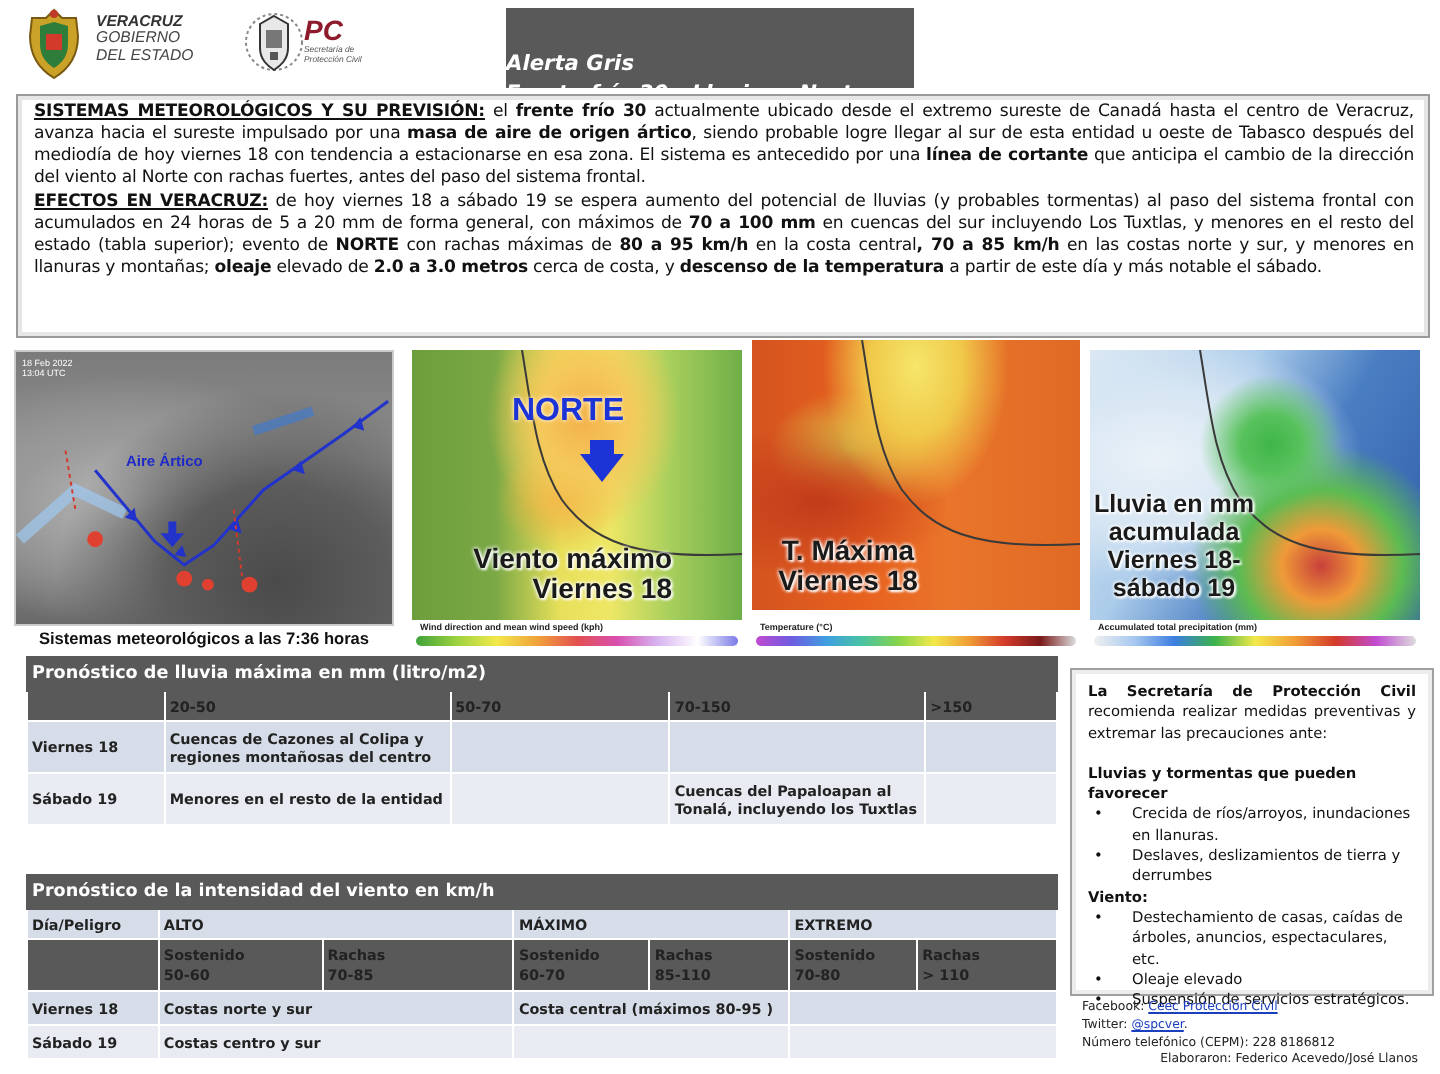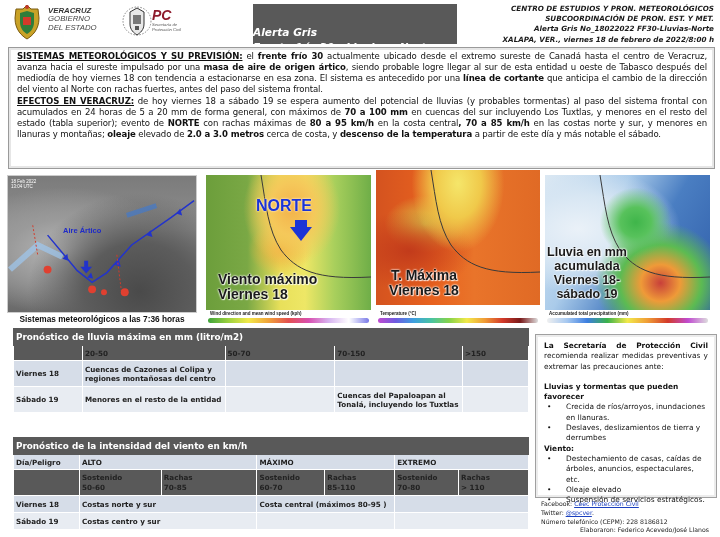--- a/index.html
+++ b/index.html
@@ -47,21 +47,21 @@
       background:
         radial-gradient(ellipse at 55% 35%, #3fb54a 0%, #58c25c 12%, transparent 28%),
         radial-gradient(ellipse at 70% 80%, #c8403a 0%, #ef9a38 12%, #5cbb52 25%, transparent 40%),
         radial-gradient(ellipse at 20% 40%, #eaf1f8 0%, #d7e6f3 30%, transparent 55%),
         linear-gradient(120deg, #dde9f3 0%, #aacbea 35%, #4a7ec2 60%, #2f5da8 100%); }
 
   .overlay-text { position: absolute; font-weight: bold; font-family: "Liberation Sans", sans-serif; color: #1a1a1a; text-shadow: 0 0 2px #fff, 0 0 2px #fff, 1px 1px 1px rgba(255,255,255,.8); }
   .norte-label { left: 50px; top: 22px; font-size: 16px; color: #1c34d6; text-shadow: 0 0 2px #fff, 0 0 3px #ffcf6a; }
   .down-arrow { position: absolute; left: 84px; top: 52px; width: 0; height: 0; border-left: 11px solid transparent; border-right: 11px solid transparent; border-top: 14px solid #1c34d6; }
   .down-arrow-stem { position: absolute; left: 89px; top: 45px; width: 12px; height: 9px; background: #1c34d6; }
-  .wind-overlay { left: 12px; top: 97px; font-size: 14px; text-align: left; line-height: 15px; width: 130px; }
+  .wind-overlay { left: 0; top: 97px; font-size: 14px; text-align: right; line-height: 15px; width: 130px; }
   .temp-overlay { left: 8px; top: 98px; font-size: 14px; line-height: 15px; text-align: center; width: 80px; }
   .rain-overlay { left: 1px; top: 70px; font-size: 12.5px; line-height: 14px; text-align: center; width: 82px; }
   .aire-label { position: absolute; left: 55px; top: 50px; font-size: 7.5px; font-weight: bold; color: #1e2ac8; }
   .sat-stamp { position: absolute; left: 3px; top: 3px; font-size: 4.5px; line-height: 5px; color: #fff; }
   .front-line { position: absolute; left: 0; top: 0; width: 100%; height: 100%; }
 
   .colorbar { position: absolute; height: 16px; }
   .colorbar-label { position: absolute; left: 4px; top: 0; font-size: 4.5px; font-weight: bold; color: #222; }
   .colorbar-bar { position: absolute; left: 2px; right: 2px; top: 7px; height: 5px; border-radius: 3px; }
   .cb-wind { left: 206px; top: 311px; width: 165px; }
@@ -126,26 +126,20 @@
     <div class="pc">PC</div>
     <div class="sub">Secretaría de</div>
     <div class="sub">Protección Civil</div>
   </div>
 
   <div class="title-box">
     <div>Alerta Gris</div>
     <div>Frente frío 30 - Lluvias - Norte</div>
   </div>
 
-  <div class="meta-box">
-    <div>CENTRO DE ESTUDIOS Y PRON. METEOROLÓGICOS</div>
-    <div>SUBCOORDINACIÓN DE PRON.  EST. Y MET.</div>
-    <div>Alerta Gris No_18022022 FF30-Lluvias-Norte</div>
-    <div>XALAPA, VER., viernes 18 de febrero de 2022/8:00 h</div>
-  </div>
 </div>
 
 <div class="desc-box">
   <p>
     <span class="u">SISTEMAS METEOROLÓGICOS Y SU PREVISIÓN:</span><span> el </span><b>frente frío 30</b><span> actualmente ubicado desde el extremo sureste de Canadá hasta el centro de Veracruz, avanza hacia el sureste impulsado por una </span><b>masa de aire de origen ártico</b><span>, siendo probable logre llegar al sur de esta entidad u oeste de Tabasco después del mediodía de hoy viernes 18 con tendencia a estacionarse en esa zona. El sistema es antecedido por una </span><b>línea de cortante</b><span> que anticipa el cambio de la dirección del viento al Norte con rachas fuertes, antes del paso del sistema frontal.</span>
   </p>
   <p>
     <span class="u">EFECTOS EN VERACRUZ:</span><span>  de hoy viernes 18 a sábado 19 se espera aumento del potencial de lluvias (y probables tormentas) al paso del sistema frontal con acumulados en 24 horas de 5 a 20 mm de forma general, con máximos de </span><b>70 a 100 mm</b><span> en cuencas del sur incluyendo Los Tuxtlas, y menores en el resto del estado (tabla superior); evento de </span><b>NORTE</b><span> con rachas máximas de </span><b>80 a 95 km/h</b><span> en la costa central</span><b>, 70 a 85 km/h</b><span> en las costas norte y sur, y menores en llanuras y montañas; </span><b>oleaje</b><span> elevado de </span><b>2.0 a 3.0 metros</b><span> cerca de costa, y </span><b>descenso de la temperatura</b><span> a partir de este día y más notable el sábado.</span>
   </p>
 </div>

